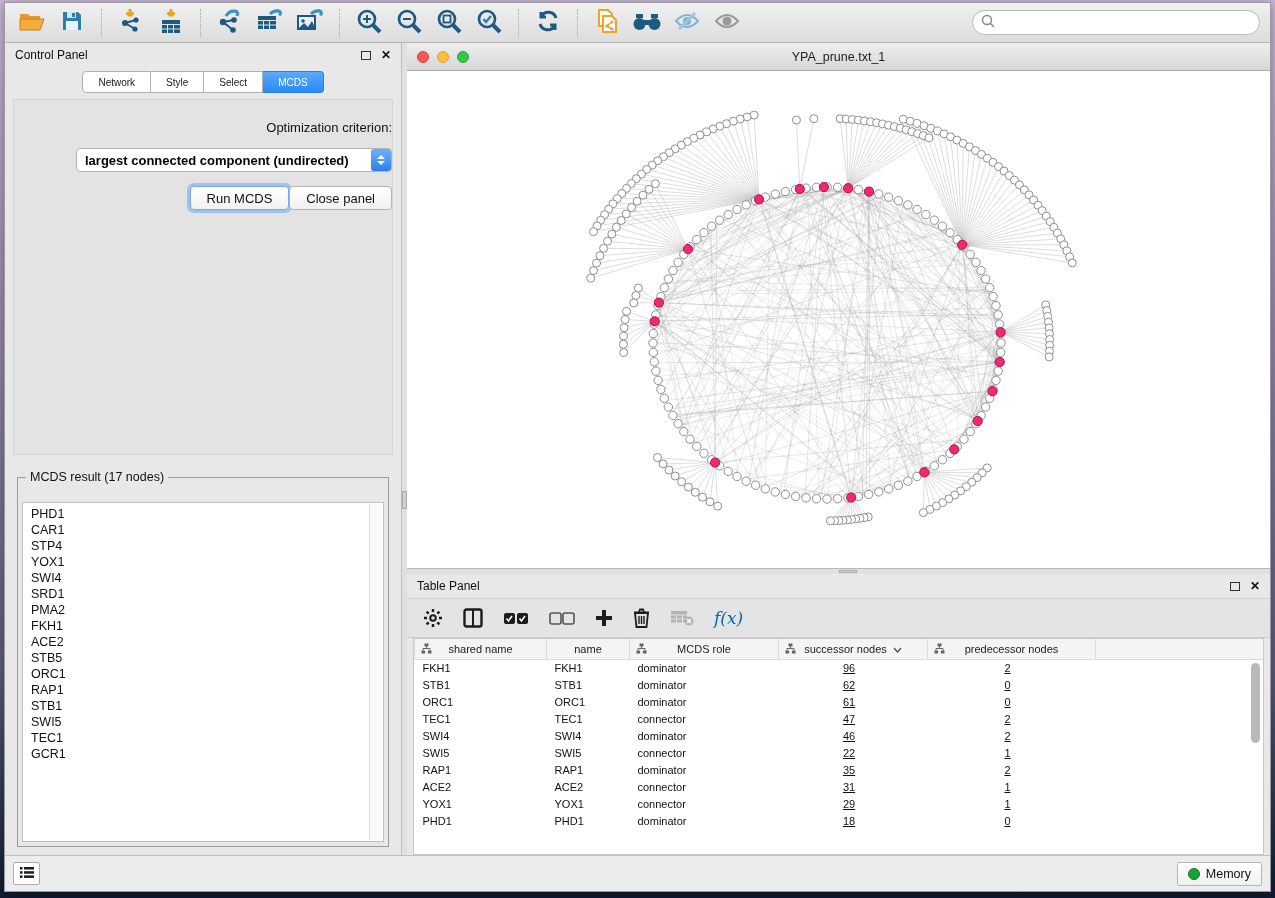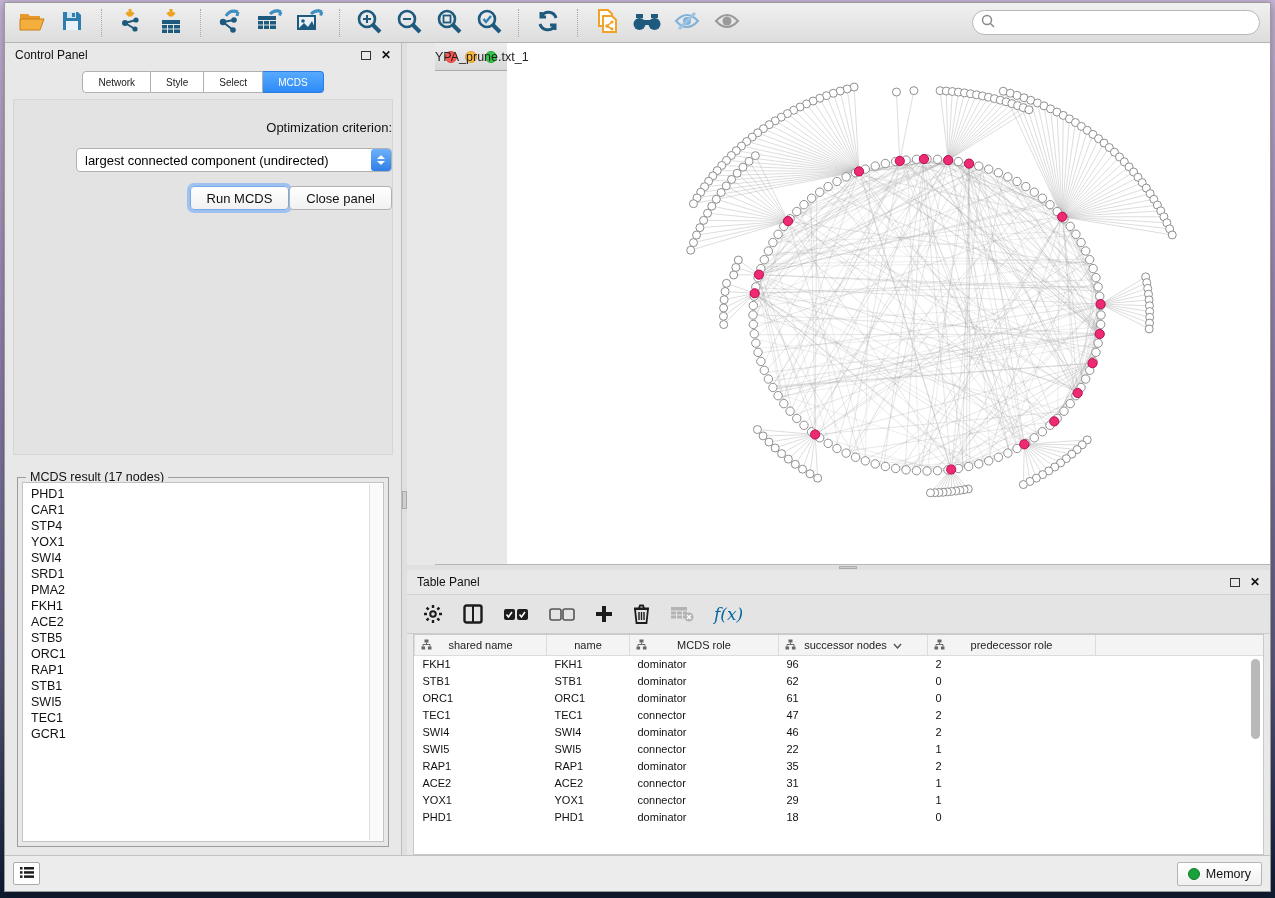--- a/index.html
+++ b/index.html
@@ -51,42 +51,42 @@
   .tab-btn:last-child { border-radius:0 4px 4px 0; }
   .tab-btn.active { background:linear-gradient(180deg,#58aafe,#2c8af7); border-color:#2a7ce0; color:#fff; }
 
   .cp-content {
     margin:6px 8px 8px 8px; background:#e3e3e3; border:1px solid #d6d6d6;
     flex:0 0 356px; display:flex; flex-direction:column; align-items:flex-end;
   }
   .opt-label { margin-top:20px; font-size:13px; color:#111; }
   .opt-select {
     margin-top:13px; width:316px; height:24px; background:#fff; border:1px solid #b2b2b2; border-radius:4px;
-    display:flex; align-items:center; position:relative;
+    display:flex; align-items:center; position:relative;font-weight:bold;
   }
   .opt-select .sel-text { flex:1; font-size:13px; padding:0 8px; white-space:nowrap; }
   .sel-stepper {
     width:20px; height:22px; margin-right:0; border-radius:3px;
     background:linear-gradient(180deg,#6cb1fb,#2f7fe8); display:flex; flex-direction:column;
     align-items:center; justify-content:center; gap:2px; position:absolute; right:0; top:0;
   }
   .sel-stepper .up, .sel-stepper .dn { width:0; height:0; border-left:4px solid transparent; border-right:4px solid transparent; }
   .sel-stepper .up { border-bottom:4px solid #fff; }
   .sel-stepper .dn { border-top:4px solid #fff; }
   .cp-buttons { margin-top:14px; display:flex; }
   .push-btn {
     height:24px; padding:0 16px; background:linear-gradient(180deg,#ffffff,#f1f1f1);
     border:1px solid #b2b2b2; border-radius:4px; font-size:13px; color:#111;
     display:flex; align-items:center;
   }
   .push-btn.focused { box-shadow:0 0 0 3px rgba(110,170,250,.6); border-color:#7aa8e8; }
 
   .groupbox {
     margin:14px 12px 8px 12px; flex:1; border:1px solid #9c9c9c; position:relative; min-height:0;
-    padding:4px 4px 4px 4px; display:flex;
+    padding:24px 4px 4px 4px; display:flex;
   }
   .groupbox-title {
     position:absolute; top:-8px; left:8px; background:#e8e8e8; padding:0 4px; font-size:12.5px; color:#111;
   }
   .mcds-list {
     flex:1; background:#fff; border:1px solid #c2c2c2; position:relative; overflow:hidden;
     padding:3px 0 0 8px; font-size:12.5px; line-height:16px; color:#111;
   }
   .mcds-scroll {
     position:absolute; top:1px; right:1px; bottom:1px; width:13px;
@@ -94,21 +94,21 @@
   }
 
   
   .v-splitter { width:6px; flex:0 0 6px; background:#e0e0e0; border-left:1px solid #bdbdbd; position:relative; }
   .v-splitter .grip { position:absolute; top:448px; left:0; width:5px; height:18px; background:#cfcfcf; border:1px solid #aaa; }
   .h-splitter { height:5px; flex:0 0 5px; background:#e0e0e0; position:relative; }
   .h-splitter .grip { position:absolute; left:50%; top:1px; width:18px; height:3px; background:#cfcfcf; border:1px solid #ababab; }
 
   
   .rightcol { flex:1; display:flex; flex-direction:column; min-width:0; }
-  .net-window { flex:0 0 522px; display:flex; flex-direction:row; border-bottom:1px solid #b7b7b7;margin-left:28px; }
+  .net-window { flex:0 0 522px; display:flex; flex-direction:column; border-bottom:1px solid #b7b7b7; }
   .net-titlebar {
     height:28px; flex:0 0 28px; background:linear-gradient(180deg,#eeeeee,#d7d7d7);
     border-bottom:1px solid #ababab; display:flex; align-items:center; padding:0 10px; position:relative;
   }
   .lights { display:flex; gap:8px; }
   .light { width:12px; height:12px; border-radius:50%; }
   .light.red { background:#fc5753; border:1px solid #dd3f3a; }
   .light.yellow { background:#fdbc40; border:1px solid #dfa133; }
   .light.green { background:#34c84a; border:1px solid #27a436; }
   .net-title { position:absolute; left:0; right:0; text-align:center; font-size:12.5px; color:#222; }
@@ -123,21 +123,21 @@
   .tp-ico { display:flex; align-items:center; justify-content:center; }
   .fx { font-family:"DejaVu Serif", serif; font-style:italic; font-size:17px; color:#0369a1; }
   .tp-tablewrap { flex:1; margin:0 6px; background:#fff; border:1px solid #c9c9c9; position:relative; overflow:hidden; }
   table.node-table { border-collapse:collapse; width:1050px; table-layout:fixed; }
   .node-table th {
     height:20px; background:#f4f4f4; border:1px solid #dcdcdc; border-top:none;
     font-size:11px; font-weight:normal; color:#222; position:relative; text-align:center; padding:0 4px;
   }
   .node-table th .hicon { position:absolute; left:6px; top:4px; }
   .node-table td { height:17px; font-size:11px; color:#111; padding:0 8px; white-space:nowrap; overflow:hidden; }
-  .node-table td.num { text-align:left; padding-right:16px; }
+  .node-table td.num { text-align:center; padding-right:16px;text-decoration:underline; }
   .tbl-vscroll { position:absolute; top:22px; right:2px; width:11px; bottom:2px; }
   .tbl-vscroll .thumb { position:absolute; top:2px; left:1px; width:9px; height:80px; background:#b9b9b9; border-radius:5px; }
   .tp-tabs { height:26px; flex:0 0 26px; display:flex; justify-content:center; align-items:center; }
 
   
   .statusbar {
     height:36px; flex:0 0 36px; background:#ececec; border-top:1px solid #c2c2c2;
     display:flex; align-items:center; padding:16px 8px;
   }
   .menu-btn {
@@ -1199,21 +1199,21 @@
                       <rect x="0.5" y="7.5" width="3.6" height="3" fill="#666"></rect>
                       <rect x="6.9" y="7.5" width="3.6" height="3" fill="#666"></rect>
                     </svg><span>successor nodes</span><svg width="9" height="6" viewBox="0 0 9 6" style="margin-left:6px">
                       <path d="M1 1 l3.5 4 L8 1" stroke="#555" stroke-width="1.4" fill="none"></path>
                     </svg></th>
                   <th style="width:168px"><svg class="hicon" width="11" height="11" viewBox="0 0 11 11">
                       <rect x="3.5" y="0.5" width="4" height="3" fill="#666"></rect>
                       <path d="M5.5 3.5 v2 M2 5.5 h7 M2 5.5 v2 M9 5.5 v2" stroke="#666" stroke-width="1" fill="none"></path>
                       <rect x="0.5" y="7.5" width="3.6" height="3" fill="#666"></rect>
                       <rect x="6.9" y="7.5" width="3.6" height="3" fill="#666"></rect>
-                    </svg><span>predecessor role</span></th>
+                    </svg><span>predecessor nodes</span></th>
                   <th style="width:369px"></th>
                 </tr>
               </thead>
             <tbody id="nt-body">
                 <tr>
                   <td class="">FKH1</td>
                   <td class="">FKH1</td>
                   <td class="">dominator</td>
                   <td class="num">96</td>
                   <td class="num">2</td>

